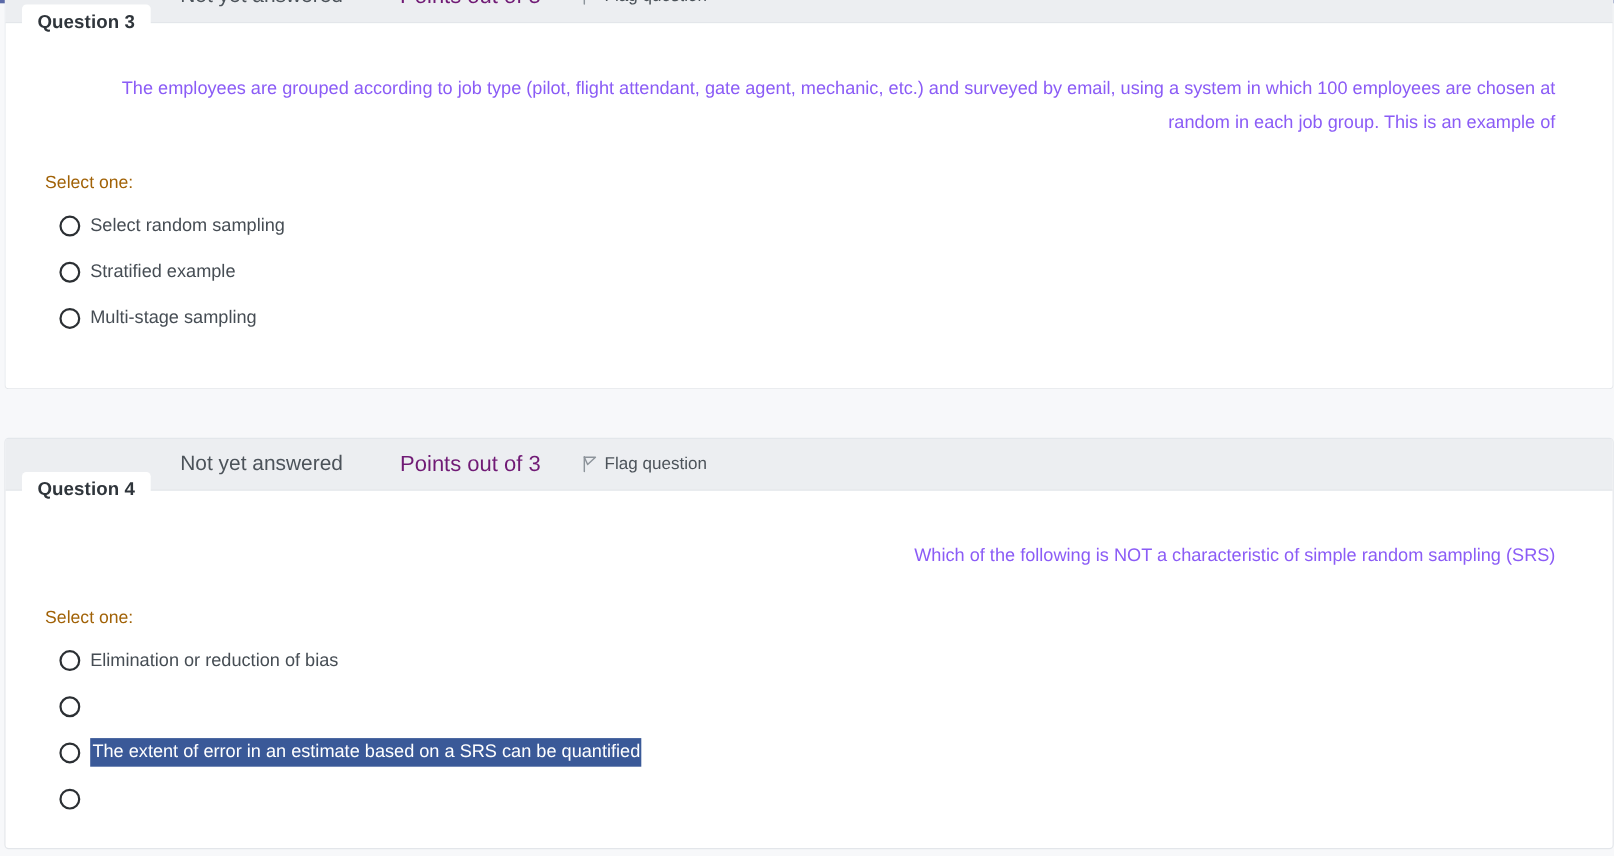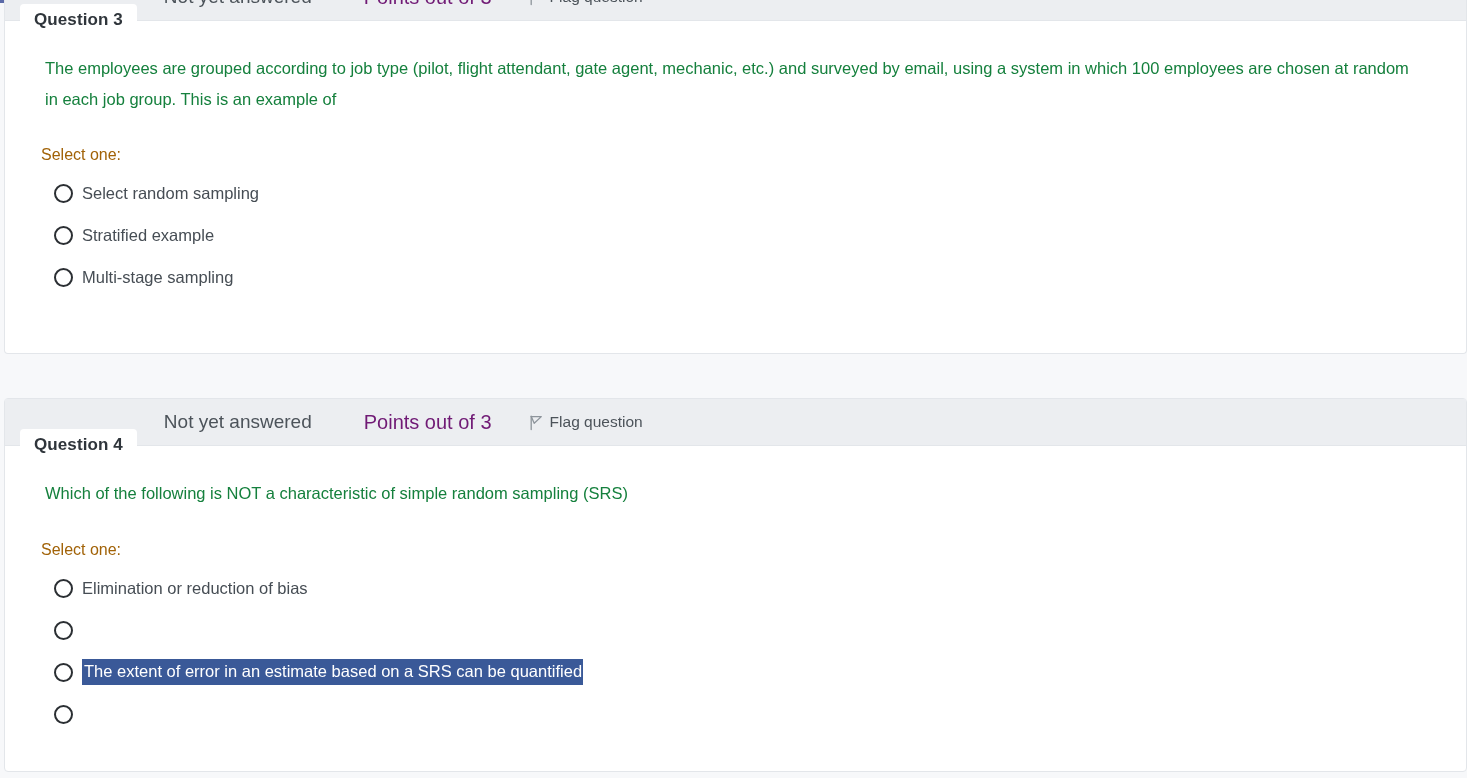--- a/index.html
+++ b/index.html
@@ -91,21 +91,21 @@
   }
   .qgrade {
     font-size: 20px;
     color: #701a75;
     margin-left: 52px;
     white-space: nowrap;
   }
 
   .qflag {
     display: flex;
-    align-items: flex-end;
+    align-items: center;
     margin-left: 37px;
     white-space: nowrap;
     cursor: pointer;
   }
   .qflag .flag-ico {
     display: inline-block;
     width: 14px;
     height: 16px;
     margin-right: 7px;
     flex: 0 0 auto;
@@ -115,23 +115,24 @@
     color: #4c535a;
   }
 
   .qbody {
     padding: 28px 36px 20px 36px;
   }
 
   .qtext {
     font-size: 16.5px;
     line-height: 1.85;
-    color: #15803d;
+    color: #8b5cf6;
     max-width: 1375px;
-    margin: 4px;
+    margin: 16px;
+    text-align: right;
   }
 
   .selectone {
     font-size: 16px;
     color: #a16207;
     margin: 32px 0 0 0;
   }
 
   .answers {
     margin: 12px 0 0 0;

